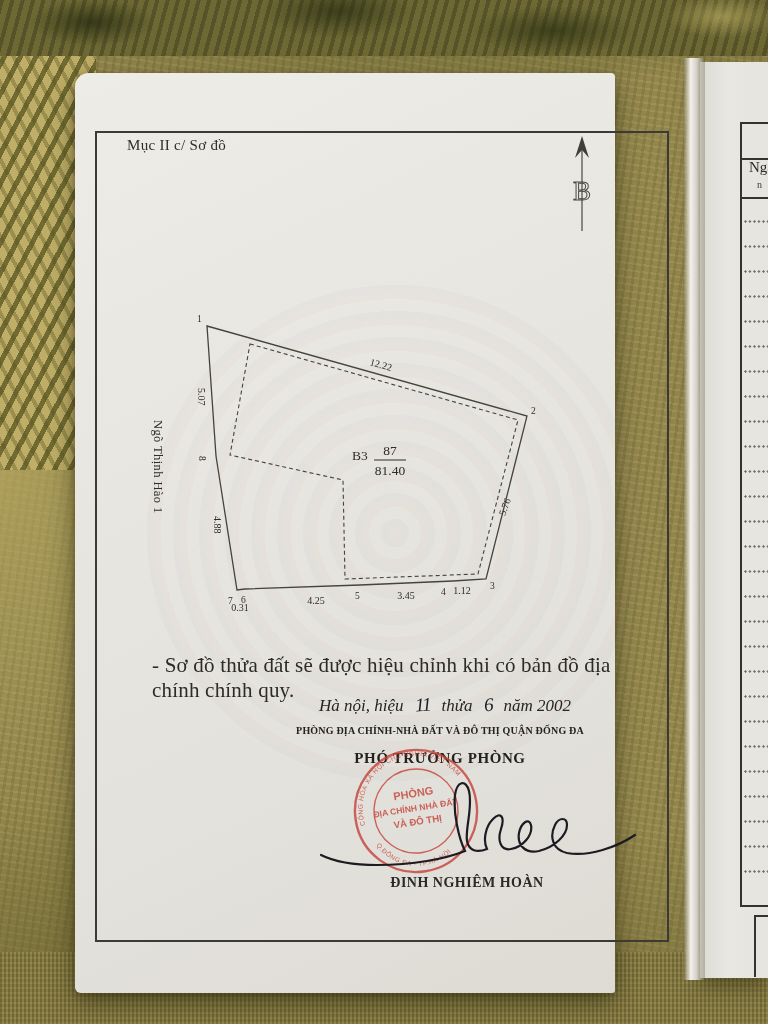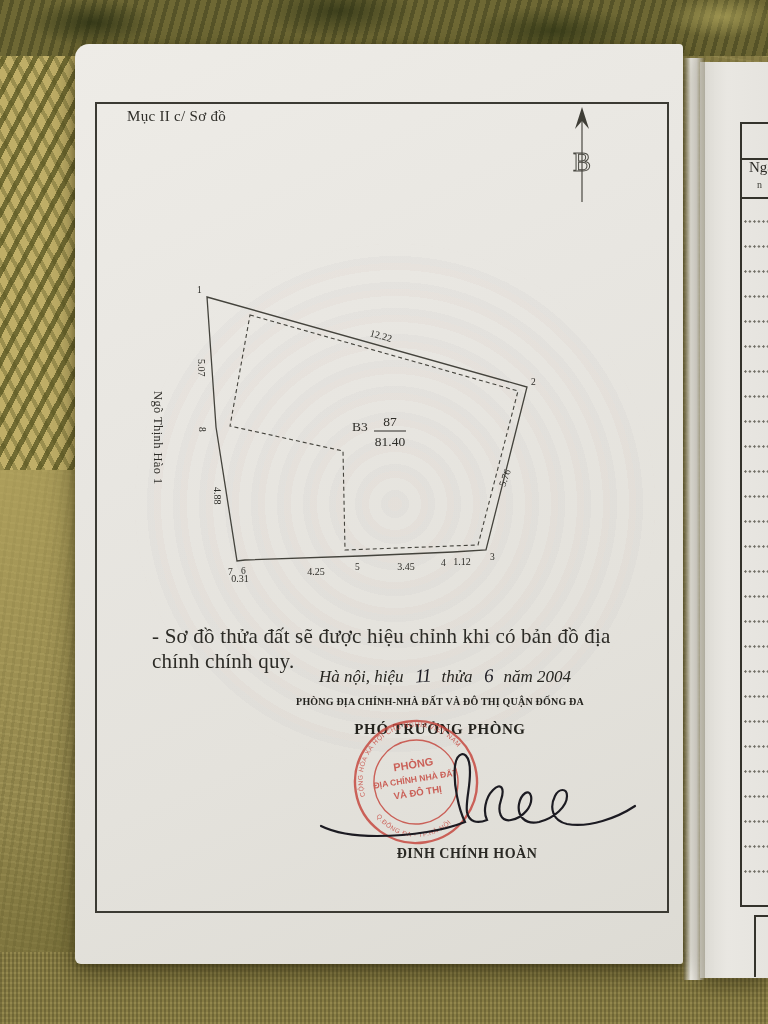--- a/index.html
+++ b/index.html
@@ -28,21 +28,21 @@
       radial-gradient(ellipse 110px 40px at 44% 20%, rgba(40,46,18,.7), transparent 70%),
       radial-gradient(ellipse 120px 36px at 72% 55%, rgba(46,52,20,.75), transparent 70%),
       radial-gradient(ellipse 80px 30px at 94% 30%, rgba(196,184,104,.55), transparent 70%),
       repeating-linear-gradient(105deg, rgba(30,34,12,.3) 0 4px, transparent 4px 10px);}
   .cloth-bottom{left:0;top:952px;width:768px;height:72px;background:#877c44;
     background-image:
       repeating-linear-gradient(90deg, rgba(52,48,18,.28) 0 2px, transparent 2px 4px),
       repeating-linear-gradient(0deg, rgba(230,214,140,.14) 0 2px, transparent 2px 5px);}
 
   
-  .page-left{left:75px;top:44px;width:608px;height:920px;
+  .page-left{left:75px;top:73px;width:540px;height:920px;
     background:linear-gradient(155deg,#eeece7 0%,#e8e6e1 38%,#e4e2dc 66%,#dddbd4 100%);
     border-radius:14px 4px 3px 6px;
     box-shadow:0 10px 26px rgba(42,38,12,.55), 0 2px 6px rgba(42,38,12,.35);}
   .watermark{left:60px;top:200px;width:520px;height:520px;border-radius:50%;
     background:repeating-radial-gradient(circle at 50% 50%, rgba(190,140,130,.05) 0 7px, rgba(120,120,140,.04) 7px 14px, transparent 14px 26px);
     pointer-events:none;}
   .spine{left:683px;top:58px;width:22px;height:922px;
     background:linear-gradient(90deg, rgba(60,52,20,.18), #f3f1eb 35%, #d3d0c8 62%, rgba(70,62,26,.28));}
   .page-right{left:700px;top:62px;width:68px;height:916px;
     background:linear-gradient(90deg,#dcdad3,#e9e7e2 40%,#e6e4df);
@@ -151,21 +151,21 @@
     </svg>
 
     <div class="abs note">- Sơ đồ thửa đất sẽ được hiệu chỉnh khi có bản đồ địa chính chính quy.</div>
 
     <div class="abs dateline">
       <span>Hà nội, hiệu</span>
       <span class="hw">11</span>
       <span>thửa</span>
       <span class="hw">6</span>
       <span>năm</span>
-      <span>2004</span>
+      <span>2002</span>
     </div>
 
     <div class="abs office">PHÒNG ĐỊA CHÍNH-NHÀ ĐẤT VÀ ĐÔ THỊ QUẬN ĐỐNG ĐA</div>
     <div class="abs signer-title">PHÓ TRƯỞNG PHÒNG</div>
 
     <svg class="abs stamp" width="132" height="132" viewBox="0 0 132 132">
       <defs>
         <path id="arcTop" d="M 14 74 A 53 53 0 1 1 118 74"></path>
         <path id="arcBottom" d="M 19 88 A 50 50 0 0 0 113 88"></path>
       </defs>
@@ -179,15 +179,15 @@
       </text>
       <text x="66" y="52" text-anchor="middle" font-size="11" font-weight="bold" fill="#c5453c">PHÒNG</text>
       <text x="66" y="66" text-anchor="middle" font-size="8.6" font-weight="bold" fill="#c5453c">ĐỊA CHÍNH NHÀ ĐẤT</text>
       <text x="66" y="80" text-anchor="middle" font-size="9.6" font-weight="bold" fill="#c5453c">VÀ ĐÔ THỊ</text>
     </svg>
 
     <svg class="abs signature" width="335" height="100" viewBox="0 0 335 100">
       <path d="M 318 62 C 300 74, 272 84, 250 80 C 236 77, 232 64, 238 52 C 242 44, 250 44, 250 52 C 250 62, 238 74, 222 78 C 208 81, 200 72, 202 60 C 204 50, 212 44, 214 52 C 216 62, 206 74, 194 76 C 184 78, 180 68, 184 56 C 188 44, 184 38, 176 46 C 168 54, 166 68, 170 76 C 160 80, 152 78, 150 68 C 148 56, 156 34, 152 18 C 149 6, 140 8, 138 22 C 136 40, 142 66, 148 78 C 128 86, 96 92, 60 92 C 36 92, 16 88, 4 82" fill="none" stroke="#1c1b22" stroke-width="2.2" stroke-linecap="round"></path>
     </svg>
 
-    <div class="abs signer-name">ĐINH CHÍNH HOÀN</div>
+    <div class="abs signer-name">ĐINH NGHIÊM HOÀN</div>
   </div>
 </div>
 
 </body></html>

